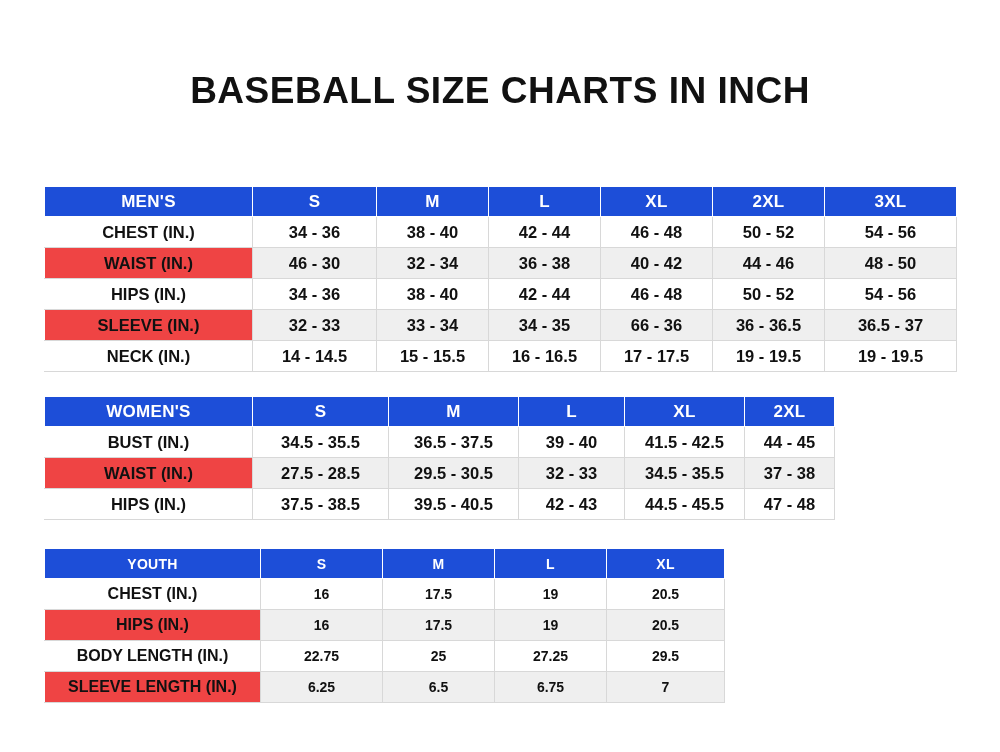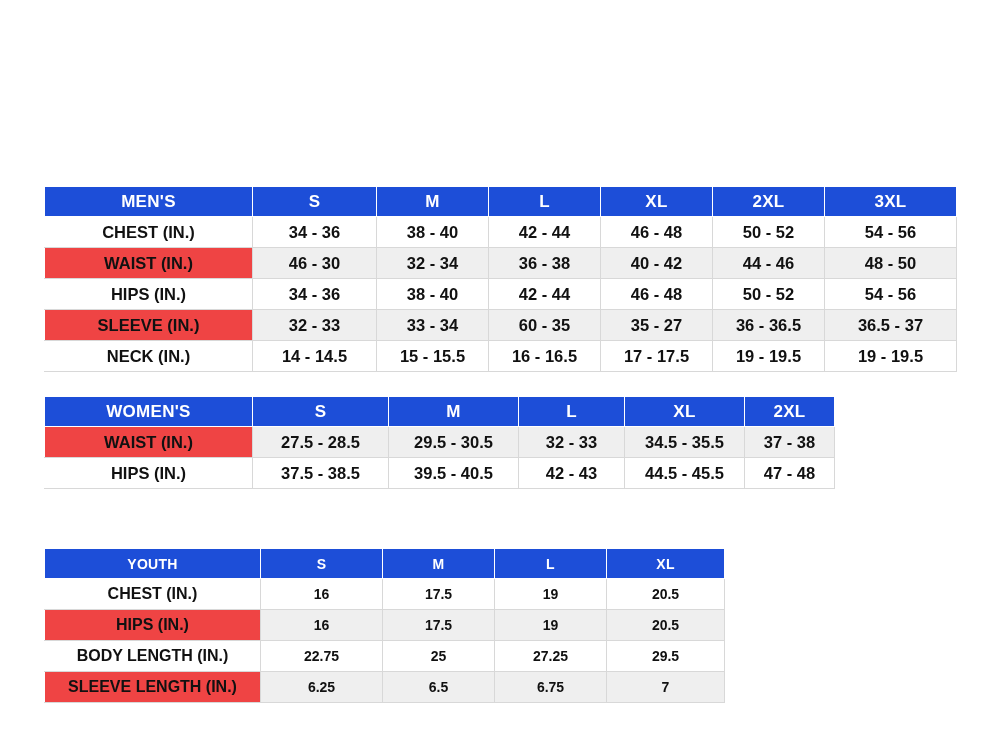--- a/index.html
+++ b/index.html
@@ -121,20 +121,21 @@
   #youth-chart col.c4 { width: 118px; }
 
   #youth-chart td, #youth-chart th { font-size: 14px; }
   #youth-chart tbody td.rowlabel { font-size: 16px; }
 </style>
 </head>
 <body>
 
 <div class="page">
 
+  <div class="title">BASEBALL SIZE CHARTS IN INCH</div>
 
   <table class="chart" id="mens-chart">
     <colgroup>
       <col class="c0">
         <col class="c1">
         <col class="c2">
         <col class="c3">
         <col class="c4">
         <col class="c5">
         <col class="c6">
@@ -175,22 +176,22 @@
         <td>38 - 40</td>
         <td>42 - 44</td>
         <td>46 - 48</td>
         <td>50 - 52</td>
         <td>54 - 56</td>
       </tr>
       <tr class="even">
         <td class="rowlabel">SLEEVE (IN.)</td>
         <td>32 - 33</td>
         <td>33 - 34</td>
-        <td>60 - 35</td>
-        <td>35 - 27</td>
+        <td>34 - 35</td>
+        <td>66 - 36</td>
         <td>36 - 36.5</td>
         <td>36.5 - 37</td>
       </tr>
       <tr class="odd">
         <td class="rowlabel">NECK (IN.)</td>
         <td>14 - 14.5</td>
         <td>15 - 15.5</td>
         <td>16 - 16.5</td>
         <td>17 - 17.5</td>
         <td>19 - 19.5</td>
@@ -212,20 +213,28 @@
       <tr>
         <th class="rowhead">WOMEN'S</th>
         <th>S</th>
         <th>M</th>
         <th>L</th>
         <th>XL</th>
         <th>2XL</th>
       </tr>
     </thead>
     <tbody>
+      <tr class="odd">
+        <td class="rowlabel">BUST (IN.)</td>
+        <td>34.5 - 35.5</td>
+        <td>36.5 - 37.5</td>
+        <td>39 - 40</td>
+        <td>41.5 - 42.5</td>
+        <td>44 - 45</td>
+      </tr>
       <tr class="even">
         <td class="rowlabel">WAIST (IN.)</td>
         <td>27.5 - 28.5</td>
         <td>29.5 - 30.5</td>
         <td>32 - 33</td>
         <td>34.5 - 35.5</td>
         <td>37 - 38</td>
       </tr>
       <tr class="odd">
         <td class="rowlabel">HIPS (IN.)</td>

